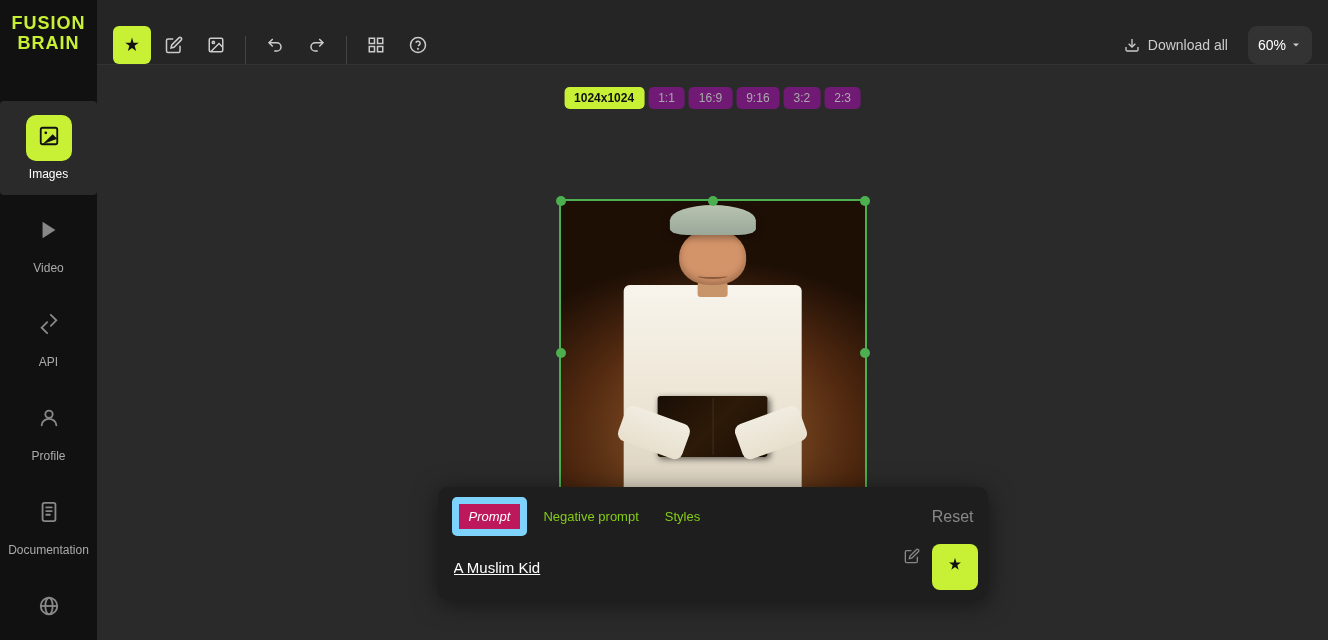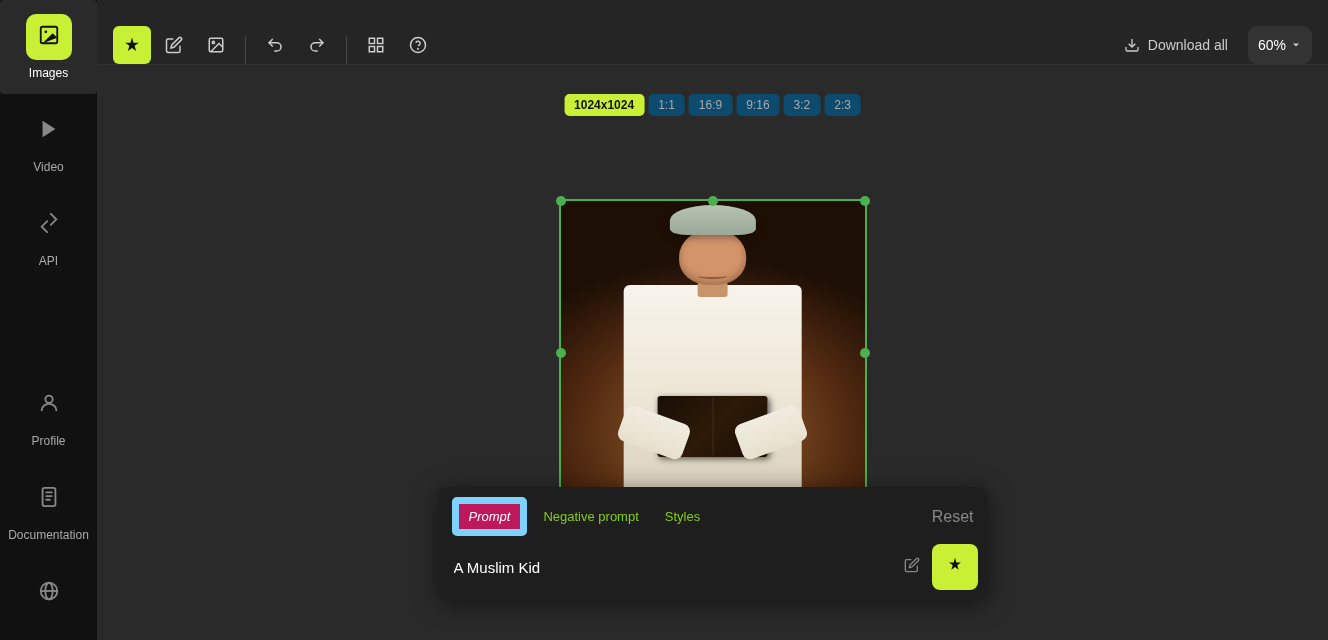--- a/index.html
+++ b/index.html
@@ -44,20 +44,21 @@
       text-align: center;
     }
 
     .sidebar-nav {
       display: flex;
       flex-direction: column;
       align-items: center;
       width: 100%;
       gap: 0;
       flex: 1;
+      margin-top: 33px;
     }
 
     .sidebar-item {
       display: flex;
       flex-direction: column;
       align-items: center;
       justify-content: center;
       width: 100%;
       padding: 14px 8px;
       cursor: pointer;
@@ -246,35 +247,35 @@
     .handle.bl { bottom: -5px; left: -5px; }
     .handle.br { bottom: -5px; right: -5px; }
     .handle.tm { top: -5px; left: 50%; transform: translateX(-50%); }
     .handle.bm { bottom: -5px; left: 50%; transform: translateX(-50%); }
     .handle.lm { top: 50%; left: -5px; transform: translateY(-50%); }
     .handle.rm { top: 50%; right: -5px; transform: translateY(-50%); }
 
     
     .aspect-bar {
       position: absolute;
-      top: 29px;
+      top: 22px;
       left: 50%;
       transform: translateX(-50%);
       display: flex;
       gap: 4px;
       background: transparent;
     }
 
     .aspect-btn {
       padding: 4px 10px;
       border-radius: 5px;
       font-size: 12px;
       cursor: pointer;
       border: none;
-      background: #0c4a6e;
+      background: #701a75;
       color: #aaa;
     }
 
     .aspect-btn.active {
       background: #c8f135;
       color: #111;
       font-weight: 600;
     }
 
     
@@ -319,23 +320,23 @@
       margin-left: auto;
       font-size: 16px;
       color: #888;
       cursor: pointer;
       background: none;
       border: none;
     }
 
     .prompt-input-row {
       display: flex;
-      align-items: center;
       padding: 8px 10px 10px;
       gap: 8px;
+      text-decoration: underline;
     }
 
     .prompt-input {
       flex: 1;
       background: transparent;
       border: none;
       color: #fff;
       font-size: 15px;
       outline: none;
       padding: 6px 6px;
@@ -360,20 +361,24 @@
       cursor: pointer;
       font-size: 20px;
       color: #111;
       flex-shrink: 0;
     }
   </style>
 </head>
 <body>
 
 <aside class="sidebar">
+  <div class="logo">
+    <span>FUSION</span>
+    <span>BRAIN</span>
+  </div>
 
   <nav class="sidebar-nav">
 
     <div class="sidebar-item active">
       <div class="icon-wrap">
         <span class="sidebar-icon">
           <svg viewBox="0 0 24 24" fill="currentColor" xmlns="http://www.w3.org/2000/svg">
             <rect x="3" y="3" width="18" height="18" rx="2" fill="none" stroke="currentColor" stroke-width="2"></rect>
             <circle cx="8.5" cy="8.5" r="1.5"></circle>
             <path d="M21 15l-5-5L5 21"></path>

